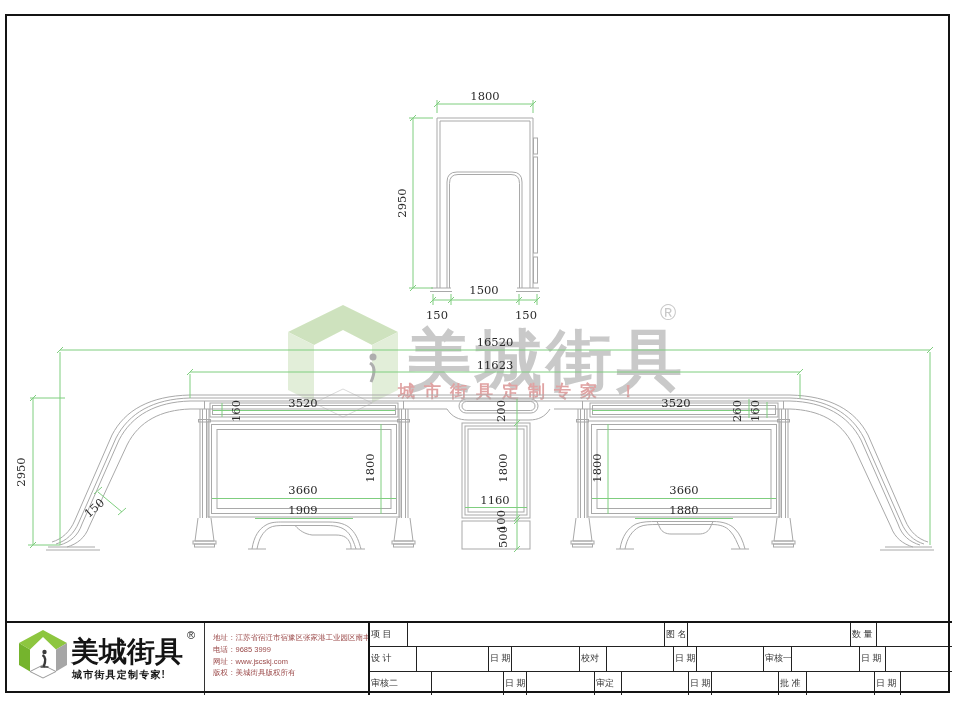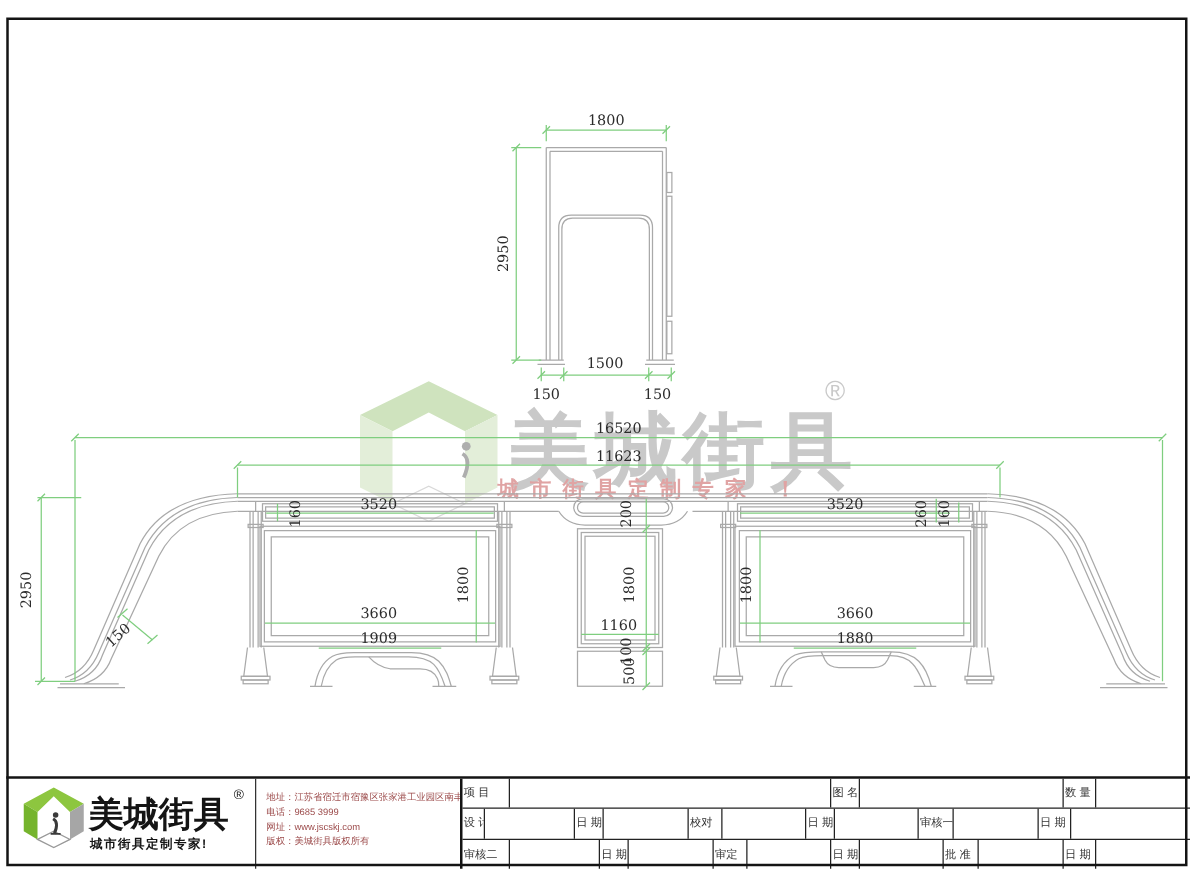--- a/index.html
+++ b/index.html
@@ -250,35 +250,35 @@
     <div class="tb">
       <div class="tb-row">
         <div class="tb-cell" style="width:38px">项 目</div>
         <div class="tb-cell" style="width:257px"></div>
         <div class="tb-cell" style="width:23px">图 名</div>
         <div class="tb-cell" style="width:163px"></div>
         <div class="tb-cell" style="width:26px">数 量</div>
         <div class="tb-cell last" style="flex:1"></div>
       </div>
       <div class="tb-row">
-        <div class="tb-cell" style="width:18px">设 计</div>
+        <div class="tb-cell" style="width:47px">设 计</div>
         <div class="tb-cell" style="width:72px"></div>
         <div class="tb-cell" style="width:23px">日 期</div>
         <div class="tb-cell" style="width:68px"></div>
         <div class="tb-cell" style="width:27px">校对</div>
         <div class="tb-cell" style="width:67px"></div>
         <div class="tb-cell" style="width:23px">日 期</div>
         <div class="tb-cell" style="width:67px"></div>
         <div class="tb-cell" style="width:28px">审核一</div>
         <div class="tb-cell" style="width:68px"></div>
         <div class="tb-cell" style="width:26px">日 期</div>
         <div class="tb-cell last" style="flex:1"></div>
       </div>
       <div class="tb-row">
-        <div class="tb-cell" style="width:38px">审核二</div>
+        <div class="tb-cell" style="width:62px">审核二</div>
         <div class="tb-cell" style="width:72px"></div>
         <div class="tb-cell" style="width:23px">日 期</div>
         <div class="tb-cell" style="width:68px"></div>
         <div class="tb-cell" style="width:27px">审定</div>
         <div class="tb-cell" style="width:67px"></div>
         <div class="tb-cell" style="width:23px">日 期</div>
         <div class="tb-cell" style="width:67px"></div>
         <div class="tb-cell" style="width:28px">批 准</div>
         <div class="tb-cell" style="width:68px"></div>
         <div class="tb-cell" style="width:26px">日 期</div>

